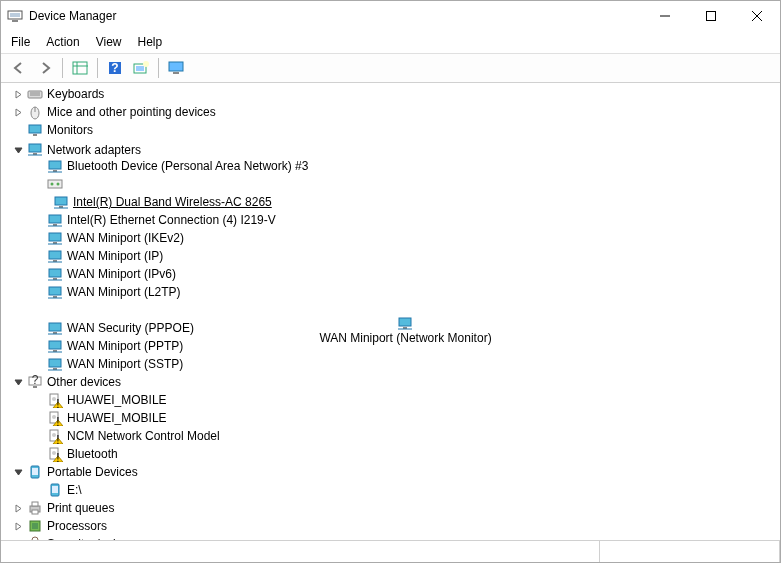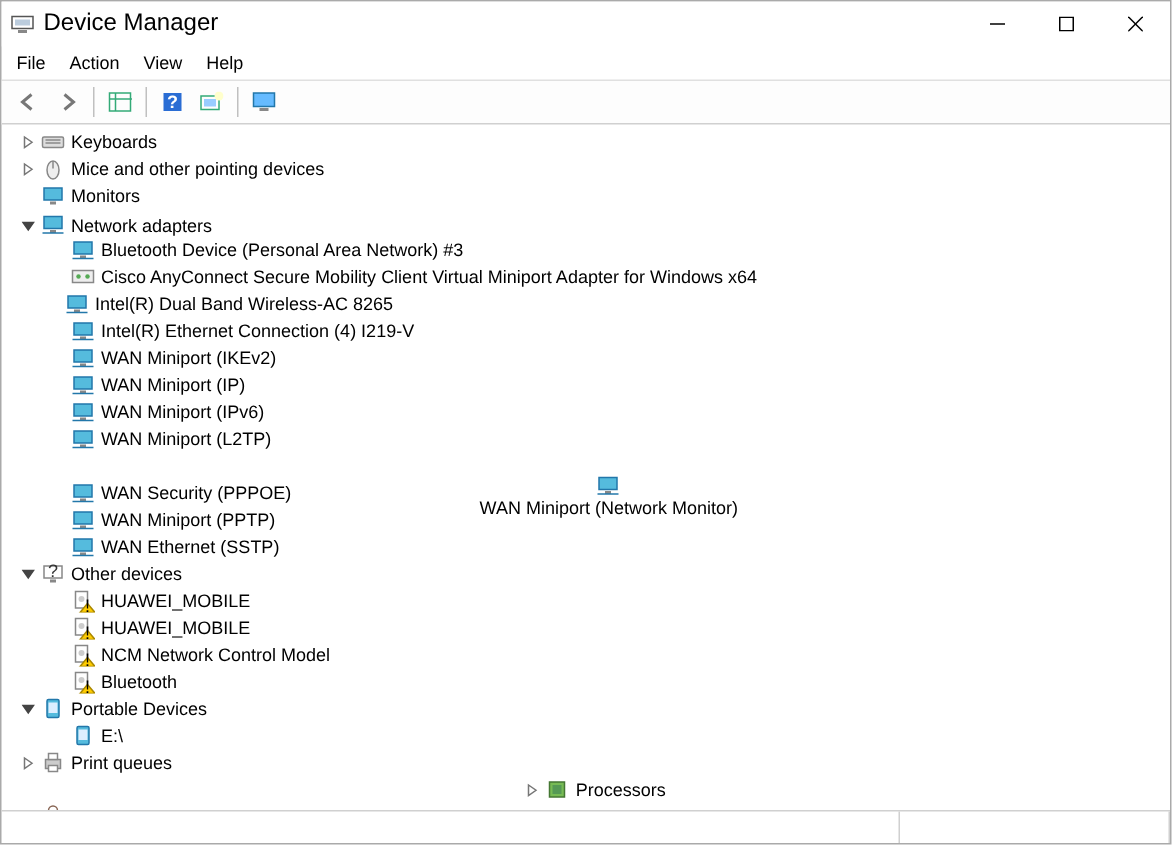--- a/index.html
+++ b/index.html
@@ -1,19 +1,19 @@
 <!DOCTYPE html>
 <html><head>
 <meta charset="utf-8">
 <style>
 * { margin: 0; padding: 0; box-sizing: border-box; font-family: "Segoe UI", Tahoma, sans-serif; font-size: 12px; }
 body { background: #fff; width: 781px; height: 563px; overflow: hidden; border: 1px solid #aaa; display: flex; flex-direction: column; }
 .titlebar { display: flex; align-items: center; height: 30px; padding: 0 0 0 6px; background: #fff; }
 .titlebar .app-icon { width: 16px; height: 16px; margin-right: 6px; display:flex; align-items:center; justify-content:center;}
-.titlebar .title { flex: 1; font-size: 16px; }
+.titlebar .title { flex: 1; font-size: 12px; }
 .winbtns { display: flex; }
 .winbtn { width: 46px; height: 30px; display: flex; align-items: center; justify-content: center; }
 .menubar { display: flex; padding: 2px 2px; border-bottom: 1px solid #e0e0e0; }
 .menuitem { padding: 2px 8px; }
 .toolbar { display: flex; align-items: center; padding: 3px 6px; border-bottom: 1px solid #d0d0d0; gap: 2px; background:#fdfdfd;}
 .tbtn { width: 24px; height: 22px; display: flex; align-items: center; justify-content: center; border: 1px solid transparent; }
 .tsep { width: 1px; height: 20px; background: #c0c0c0; margin: 0 3px; }
 .content { flex: 1; overflow: hidden; position: relative; display:flex;}
 .tree { flex:1; overflow-y: auto; padding: 2px 0 2px 0; }
 .tree::-webkit-scrollbar { width: 17px; }
@@ -180,23 +180,22 @@
       </div>
       <div class="node" style="padding-left: 30px;">
         <span class="expander spacer">&nbsp;</span>
         <span class="nicon">
           <svg width="16" height="16">
             <rect x="1" y="4" width="14" height="8" fill="#eee" stroke="#888"></rect>
             <circle cx="5" cy="8" r="1.5" fill="#5a5"></circle>
             <circle cx="11" cy="8" r="1.5" fill="#5a5"></circle>
           </svg>
         </span>
-        <span class="label">Cisco AnyConnect Secure Mobility Client Virtual Miniport Adapter for Windows x64</span>
-      </div>
-      <div class="node" style="padding-left: 26px;">
+      </div>
+      <div class="node" style="padding-left: 36px; text-decoration: underline;">
         <span class="expander spacer">&nbsp;</span>
         <span class="nicon">
           <svg width="16" height="16">
             <rect x="2" y="3" width="12" height="8" fill="#5bd" stroke="#27a"></rect>
             <rect x="6" y="12" width="4" height="2" fill="#888"></rect>
             <line x1="1" y1="14" x2="15" y2="14" stroke="#27a"></line>
           </svg>
         </span>
         <span class="label">Intel(R) Dual Band Wireless-AC 8265</span>
       </div>
@@ -290,21 +289,21 @@
       </div>
       <div class="node" style="padding-left: 30px;">
         <span class="expander spacer">&nbsp;</span>
         <span class="nicon">
           <svg width="16" height="16">
             <rect x="2" y="3" width="12" height="8" fill="#5bd" stroke="#27a"></rect>
             <rect x="6" y="12" width="4" height="2" fill="#888"></rect>
             <line x1="1" y1="14" x2="15" y2="14" stroke="#27a"></line>
           </svg>
         </span>
-        <span class="label">WAN Ethernet (SSTP)</span>
+        <span class="label">WAN Miniport (SSTP)</span>
       </div>
       <div class="node" style="padding-left: 10px;">
         <span class="expander">
           <svg width="9" height="9">
             <path d="M1 2 L8 2 L4.5 7 Z" fill="#444" stroke="#444"></path>
           </svg>
         </span>
         <span class="nicon">
           <svg width="16" height="16">
             <rect x="2" y="3" width="12" height="8" fill="#fff" stroke="#888"></rect>
@@ -394,21 +393,21 @@
         </span>
         <span class="nicon">
           <svg width="16" height="16">
             <rect x="3" y="6" width="10" height="6" fill="#ccc" stroke="#888"></rect>
             <rect x="5" y="2" width="6" height="4" fill="#fff" stroke="#888"></rect>
             <rect x="5" y="10" width="6" height="4" fill="#fff" stroke="#888"></rect>
           </svg>
         </span>
         <span class="label">Print queues</span>
       </div>
-      <div class="node" style="padding-left: 10px; justify-content: center;">
+      <div class="node" style="padding-left: 10px;">
         <span class="expander">
           <svg width="9" height="9">
             <path d="M2 1 L7 4.5 L2 8 Z" fill="none" stroke="#777"></path>
           </svg>
         </span>
         <span class="nicon">
           <svg width="16" height="16">
             <rect x="3" y="3" width="10" height="10" fill="#7b5" stroke="#473"></rect>
             <rect x="5" y="5" width="6" height="6" fill="#595"></rect>
           </svg>

